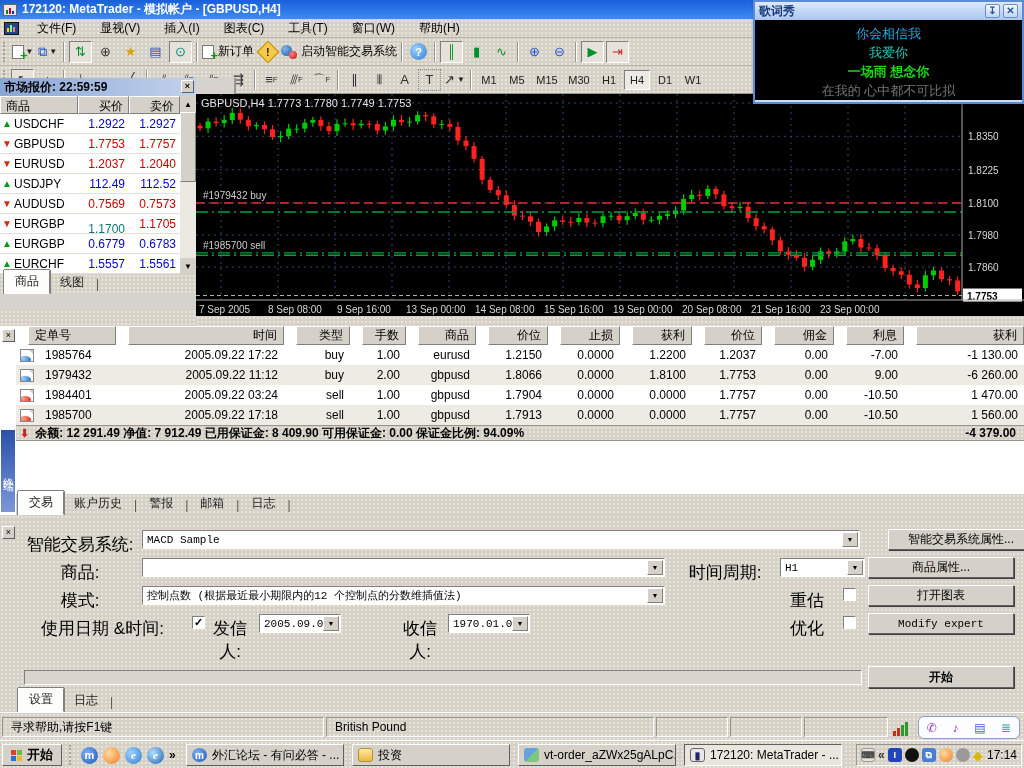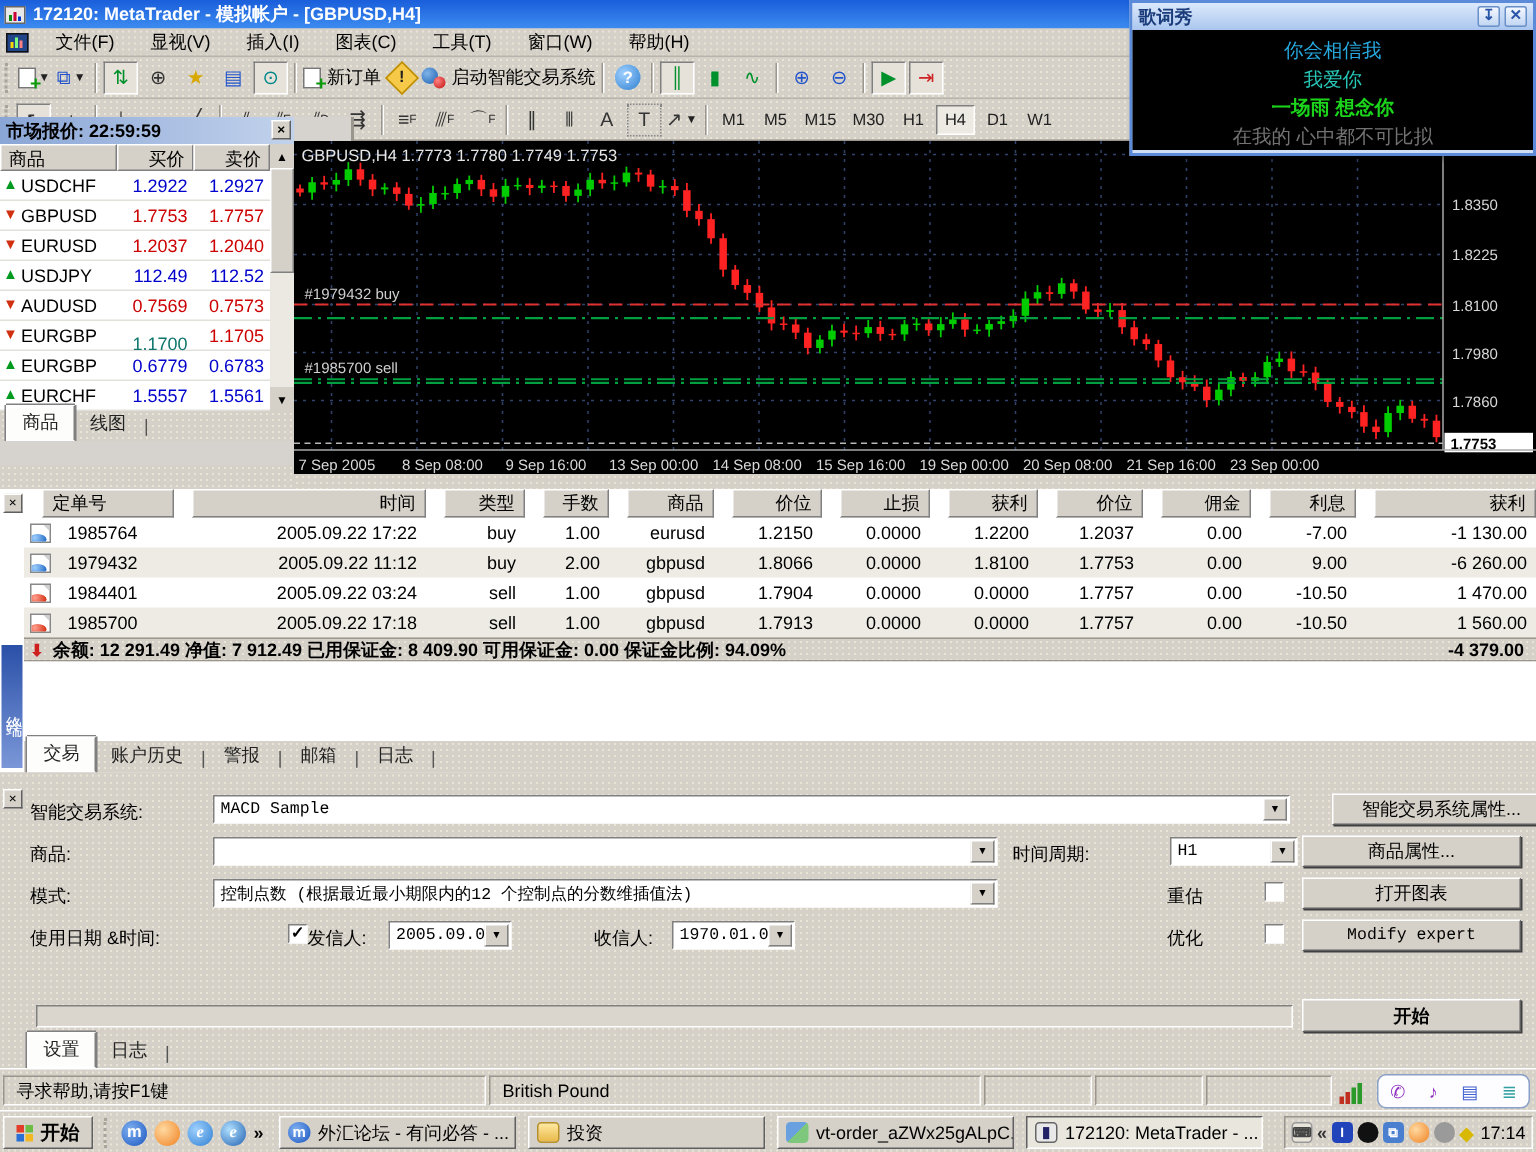--- a/index.html
+++ b/index.html
@@ -124,21 +124,21 @@
   #balrow .bicon { color:#cf2020; font-size:11px; margin:0 6px 0 4px; }
   #balrow .bprofit { margin-left:auto; padding-right:8px; }
   #term-filler { position:absolute; left:16px; top:115px; width:1008px; height:53px; background:#fff; }
   #term-tabs { position:absolute; left:16px; top:168px; width:1008px; height:21px; display:flex; align-items:flex-end; padding-left:2px; }
 
   #splitter2 { position:absolute; left:0; top:515px; width:1024px; height:5px; }
 
   
   #tester { position:absolute; left:0; top:520px; width:1024px; height:192px; }
   #tester .x-btn { position:absolute; left:2px; top:6px; }
-  .tlabel { position:absolute; text-align:left; font-size:12px; }
+  .tlabel { position:absolute; text-align:center; font-size:17px; }
   .tfield { position:absolute; height:19px; background:#fff; border:1px solid; border-color:#808080 #fff #fff #808080;
     display:flex; align-items:center; }
   .tfield .val { flex:1; padding:0 4px; font-family:"Liberation Mono","DejaVu Sans Mono",monospace; font-size:11px;
     white-space:nowrap; overflow:hidden; }
   .tfield .drop { width:16px; height:15px; margin-right:1px; background:#d5d1c8; border:1px solid;
     border-color:#fff #808080 #808080 #fff; font-size:7px; display:flex; align-items:center; justify-content:center; }
   .tbtn2 { position:absolute; width:146px; height:21px; background:#d5d1c8; border:1px solid;
     border-color:#fff #606060 #606060 #fff; box-shadow:1px 1px 0 #404040; font-size:12px;
     display:flex; align-items:center; justify-content:center; cursor:default; }
   .ckbox { position:absolute; width:13px; height:13px; background:#fff; border:1px solid;

